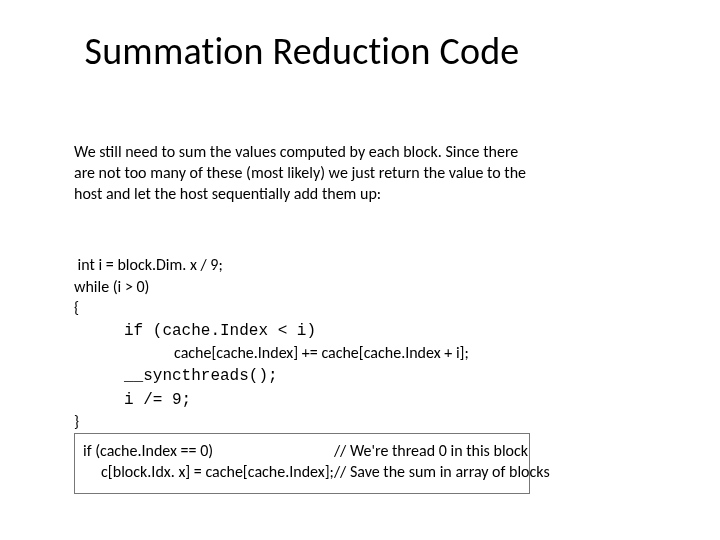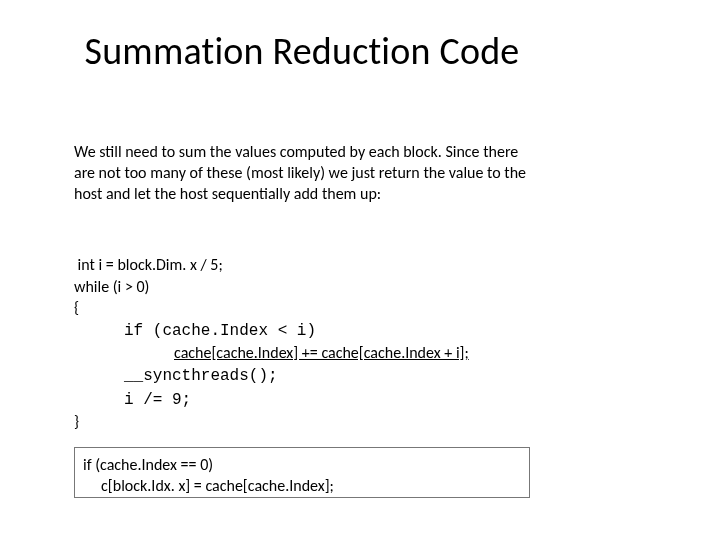--- a/index.html
+++ b/index.html
@@ -32,53 +32,55 @@
   }
   .para {
     margin-bottom: 28px;
   }
   .code {
     font-size: 16px;
     line-height: 1.35;
     white-space: pre;
   }
   .indent1 { padding-left: 50px; font-family: Liberation Mono, monospace; }
-  .indent2 { padding-left: 100px; text-decoration: underline; }
+  .indent2 { padding-left: 100px; }
   .boxed {
     border: 1px solid #777;
-    margin-top: 14px;
-    padding: 6px 8px 0 8px;
+    margin-top: 0;
+    padding: 6px 8px 10px 8px;
     display: flex;
     justify-content: space-between;
   }
   .boxed .left, .boxed .right {
     white-space: pre;
     font-size: 16px;
     line-height: 1.35;
   }
 </style>
 </head>
 <body>
 
 <div class="slide">
   <div class="title">Summation Reduction Code</div>
 
   <div class="body">
 
     <div class="para">We still need to sum the values computed by each block.  Since there are not too many of these (most likely) we just return the value to the host and let the host sequentially add them up:</div>
 
     <div class="code">
-<span> int i = block.Dim. x / 5;</span>
+<span> int i = block.Dim. x / 9;</span>
 <span>while (i &gt; 0)</span>
 <span>{</span>
 <span class="indent1">if (cache.Index &lt; i)</span>
 <span class="indent2">cache[cache.Index] += cache[cache.Index + i];</span>
 <span class="indent1">__syncthreads();</span>
 <span class="indent1">i /= 9;</span>
 <span>}</span></div>
 
     <div class="boxed">
       <div class="left"><span>if (cache.Index == 0)</span>
 <span>     c[block.Idx. x] = cache[cache.Index];</span></div>
+      <div class="right"><span>// We're thread 0 in this block</span>
+<span>// Save the sum in array of blocks</span></div>
     </div>
 
   </div>
 </div>
 
 </body></html>

